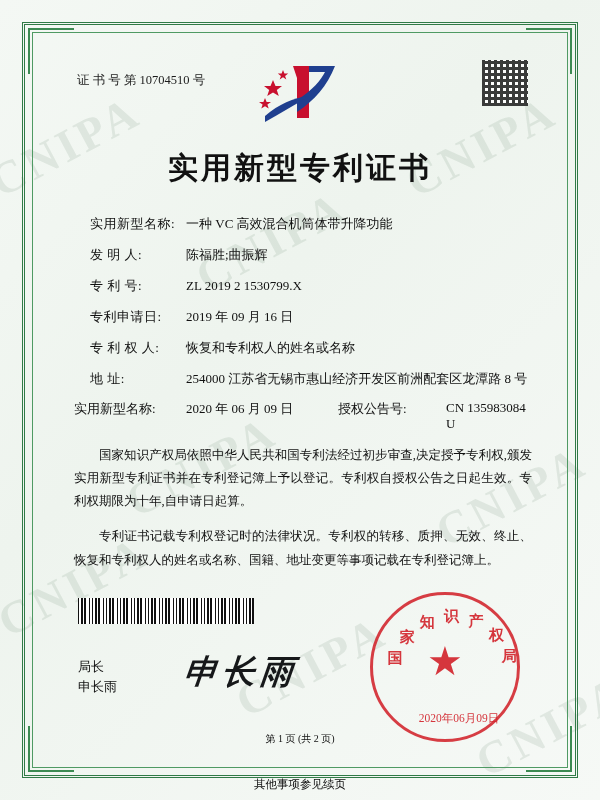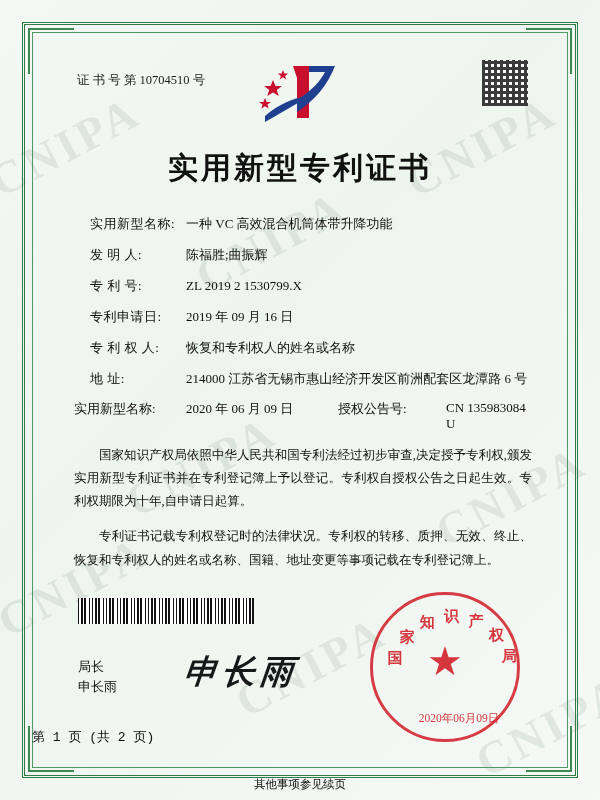--- a/index.html
+++ b/index.html
@@ -247,23 +247,24 @@
     font-family: "Liberation Serif", serif;
     white-space: nowrap;
     opacity: 0.9;
     margin-left: 14px;
   }
 
   .page-no {
     position: absolute;
     left: 0; right: 0;
     bottom: 22px;
-    font-size: 13px;
+    text-align: center;
+    font-size: 10px;
     color: #111;
-    font-family: Liberation Mono, monospace;
+    font-family: Liberation Serif, serif;
   }
   .footnote {
     position: absolute;
     left: 0; right: 0;
     bottom: 8px;
     text-align: center;
     font-size: 11.5px;
     color: #111;
     font-family: "Liberation Serif", serif;
   }
@@ -332,21 +333,21 @@
         <span class="fvalue">2019 年 09 月 16 日</span>
       </div>
 
       <div class="field">
         <span class="flabel">专 利 权 人:</span>
         <span class="fvalue">恢复和专利权人的姓名或名称</span>
       </div>
 
       <div class="field">
         <span class="flabel">地 址:</span>
-        <span class="fvalue">214000 江苏省无锡市惠山经济开发区前洲配套区龙潭路 6 号</span>
+        <span class="fvalue">254000 江苏省无锡市惠山经济开发区前洲配套区龙潭路 8 号</span>
       </div>
 
       <div class="grant-row">
         <span class="l1">实用新型名称:</span>
         <span class="v1">2020 年 06 月 09 日</span>
         <span class="l2">授权公告号:</span>
         <span class="v2">CN 135983084 U</span>
       </div>
 
       <p class="para">国家知识产权局依照中华人民共和国专利法经过初步审查,决定授予专利权,颁发实用新型专利证书并在专利登记簿上予以登记。专利权自授权公告之日起生效。专利权期限为十年,自申请日起算。</p>

